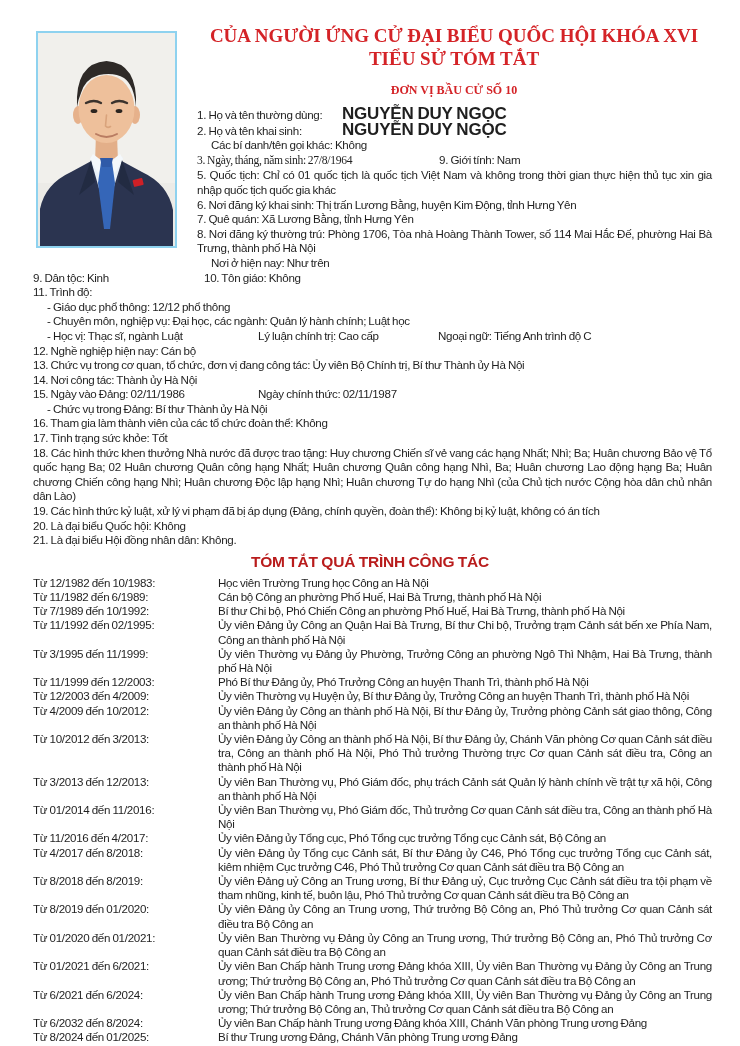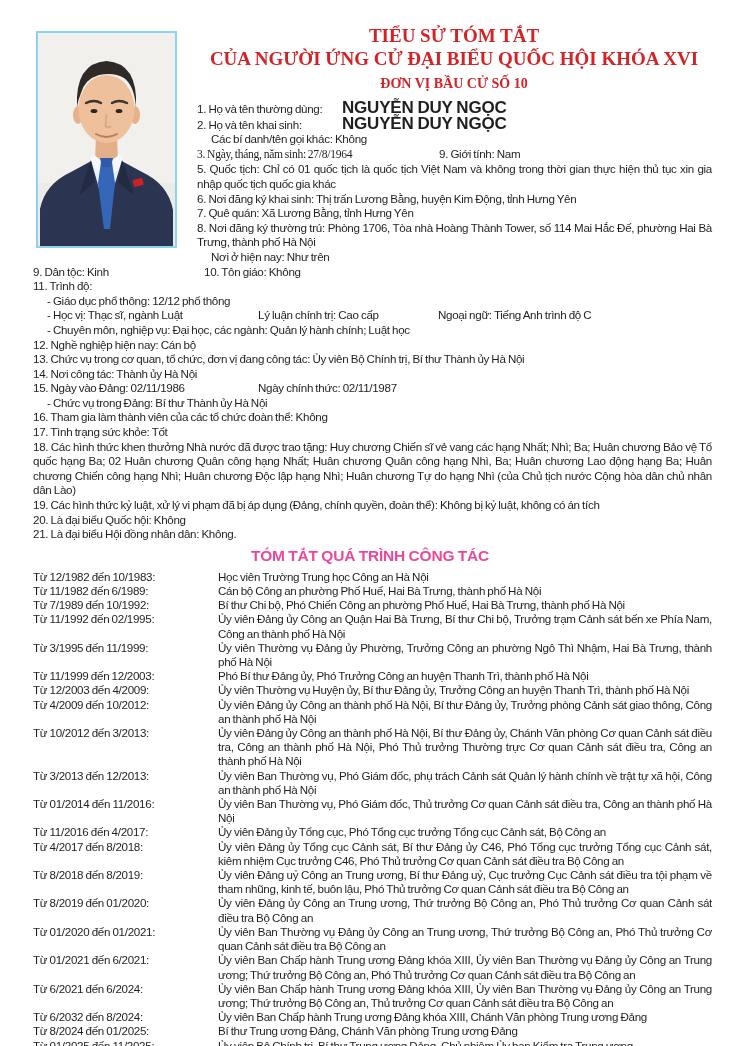--- a/index.html
+++ b/index.html
@@ -14,38 +14,38 @@
     border:2px solid #8ed2ef;box-sizing:border-box;background:#f1f0ed;
   }
   .photo-frame svg{display:block;width:100%;height:100%;}
   
   .doc-header{
     margin:0 22px 0 190px;padding-top:24px;text-align:center;
     font-family:"Liberation Serif",serif;font-weight:bold;color:#d42327;
     letter-spacing:0;word-spacing:0;
   }
   .doc-header .t1{font-size:19px;line-height:23px;}
-  .doc-header .t3{font-size:14px;line-height:18px;margin-top:5px;}
+  .doc-header .t3{font-size:12px;line-height:18px;margin-top:11px;}
   
   p{margin:0;line-height:14.6px;}
   .col-right{margin:8px 28px 0 197px;}
   .col-full{margin:0 28px 0 33px;}
   .ind{padding-left:14px;}
   .just{text-align:justify;}
   .w145{display:inline-block;width:145px;}
   .w242{display:inline-block;width:242px;font-family:Liberation Serif, serif;}
   .w171{display:inline-block;width:171px;}
   .w225{display:inline-block;width:225px;}
   .w211{display:inline-block;width:211px;}
   .w180{display:inline-block;width:180px;}
   .bname{font-weight:bold;font-size:17px;letter-spacing:-0.2px;}
   
   .career-heading{
     margin:5px 0 5px 0;text-align:center;font-weight:bold;font-size:15.5px;
-    letter-spacing:-0.2px;color:#ec4899;font-family:"Liberation Sans",sans-serif;
+    letter-spacing:-0.2px;color:#b91c1c;font-family:"Liberation Sans",sans-serif;
   }
   .career{margin:0 28px 0 33px;}
   .crow{display:flex;}
   .crow .period{flex:0 0 185px;width:185px;line-height:14.2px;}
   .crow .detail{flex:1;text-align:justify;line-height:14.2px;}
 </style>
 </head>
 <body>
 
 <div class="page">
@@ -85,43 +85,43 @@
       <ellipse cx="56" cy="78" rx="3.4" ry="2" fill="#2c2520"></ellipse>
       <ellipse cx="81" cy="78" rx="3.4" ry="2" fill="#2c2520"></ellipse>
 
       <path d="M68.5,82 L67.5,93 Q69.5,95.5 72.5,93.5" stroke="#d9a37c" stroke-width="1.6" fill="none" stroke-linecap="round"></path>
 
       <path d="M58,101 Q68.5,107 79,101" stroke="#b97c62" stroke-width="2" fill="none" stroke-linecap="round"></path>
     </svg>
   </div>
 
   <header class="doc-header">
+    <div class="t1">CỦA NGƯỜI ỨNG CỬ ĐẠI BIỂU QUỐC HỘI KHÓA XVI</div>
     <div class="t1">TIỂU SỬ TÓM TẮT</div>
-    <div class="t1">CỦA NGƯỜI ỨNG CỬ ĐẠI BIỂU QUỐC HỘI KHÓA XVI</div>
     <div class="t3">ĐƠN VỊ BẦU CỬ SỐ 10</div>
   </header>
 
   <section class="col-right">
     <p><span class="w145">1. Họ và tên thường dùng:</span><span class="bname">NGUYỄN DUY NGỌC</span></p>
     <p><span class="w145">2. Họ và tên khai sinh:</span><span class="bname">NGUYỄN DUY NGỌC</span></p>
     <p class="ind">Các bí danh/tên gọi khác: Không</p>
     <p><span class="w242">3. Ngày, tháng, năm sinh: 27/8/1964</span><span>9. Giới tính: Nam</span></p>
     <p class="just">5. Quốc tịch: Chỉ có 01 quốc tịch là quốc tịch Việt Nam và không trong thời gian thực hiện thủ tục xin gia nhập quốc tịch quốc gia khác</p>
     <p>6. Nơi đăng ký khai sinh: Thị trấn Lương Bằng, huyện Kim Động, tỉnh Hưng Yên</p>
     <p>7. Quê quán: Xã Lương Bằng, tỉnh Hưng Yên</p>
     <p class="just">8. Nơi đăng ký thường trú: Phòng 1706, Tòa nhà Hoàng Thành Tower, số 114 Mai Hắc Đế, phường Hai Bà Trưng, thành phố Hà Nội</p>
     <p class="ind">Nơi ở hiện nay: Như trên</p>
   </section>
 
   <section class="col-full">
     <p><span class="w171">9. Dân tộc: Kinh</span><span>10. Tôn giáo: Không</span></p>
     <p>11. Trình độ:</p>
     <p class="ind">- Giáo dục phổ thông: 12/12 phổ thông</p>
+    <p class="ind">- Chuyên môn, nghiệp vụ: Đại học, các ngành: Quản lý hành chính; Luật học</p>
     <p class="ind"><span class="w211">- Học vị: Thạc sĩ, ngành Luật</span><span class="w180">Lý luận chính trị: Cao cấp</span><span>Ngoại ngữ: Tiếng Anh trình độ C</span></p>
-    <p class="ind">- Chuyên môn, nghiệp vụ: Đại học, các ngành: Quản lý hành chính; Luật học</p>
     <p>12. Nghề nghiệp hiện nay: Cán bộ</p>
     <p>13. Chức vụ trong cơ quan, tổ chức, đơn vị đang công tác: Ủy viên Bộ Chính trị, Bí thư Thành ủy Hà Nội</p>
     <p>14. Nơi công tác: Thành ủy Hà Nội</p>
     <p><span class="w225">15. Ngày vào Đảng: 02/11/1986</span><span>Ngày chính thức: 02/11/1987</span></p>
     <p class="ind">- Chức vụ trong Đảng: Bí thư Thành ủy Hà Nội</p>
     <p>16. Tham gia làm thành viên của các tổ chức đoàn thể: Không</p>
     <p>17. Tình trạng sức khỏe: Tốt</p>
     <p class="just">18. Các hình thức khen thưởng Nhà nước đã được trao tặng: Huy chương Chiến sĩ vẻ vang các hạng Nhất; Nhì; Ba; Huân chương Bảo vệ Tổ quốc hạng Ba; 02 Huân chương Quân công hạng Nhất; Huân chương Quân công hạng Nhì, Ba; Huân chương Lao động hạng Ba; Huân chương Chiến công hạng Nhì; Huân chương Độc lập hạng Nhì; Huân chương Tự do hạng Nhì (của Chủ tịch nước Cộng hòa dân chủ nhân dân Lào)</p>
     <p>19. Các hình thức kỷ luật, xử lý vi phạm đã bị áp dụng (Đảng, chính quyền, đoàn thể): Không bị kỷ luật, không có án tích</p>
     <p>20. Là đại biểu Quốc hội: Không</p>

